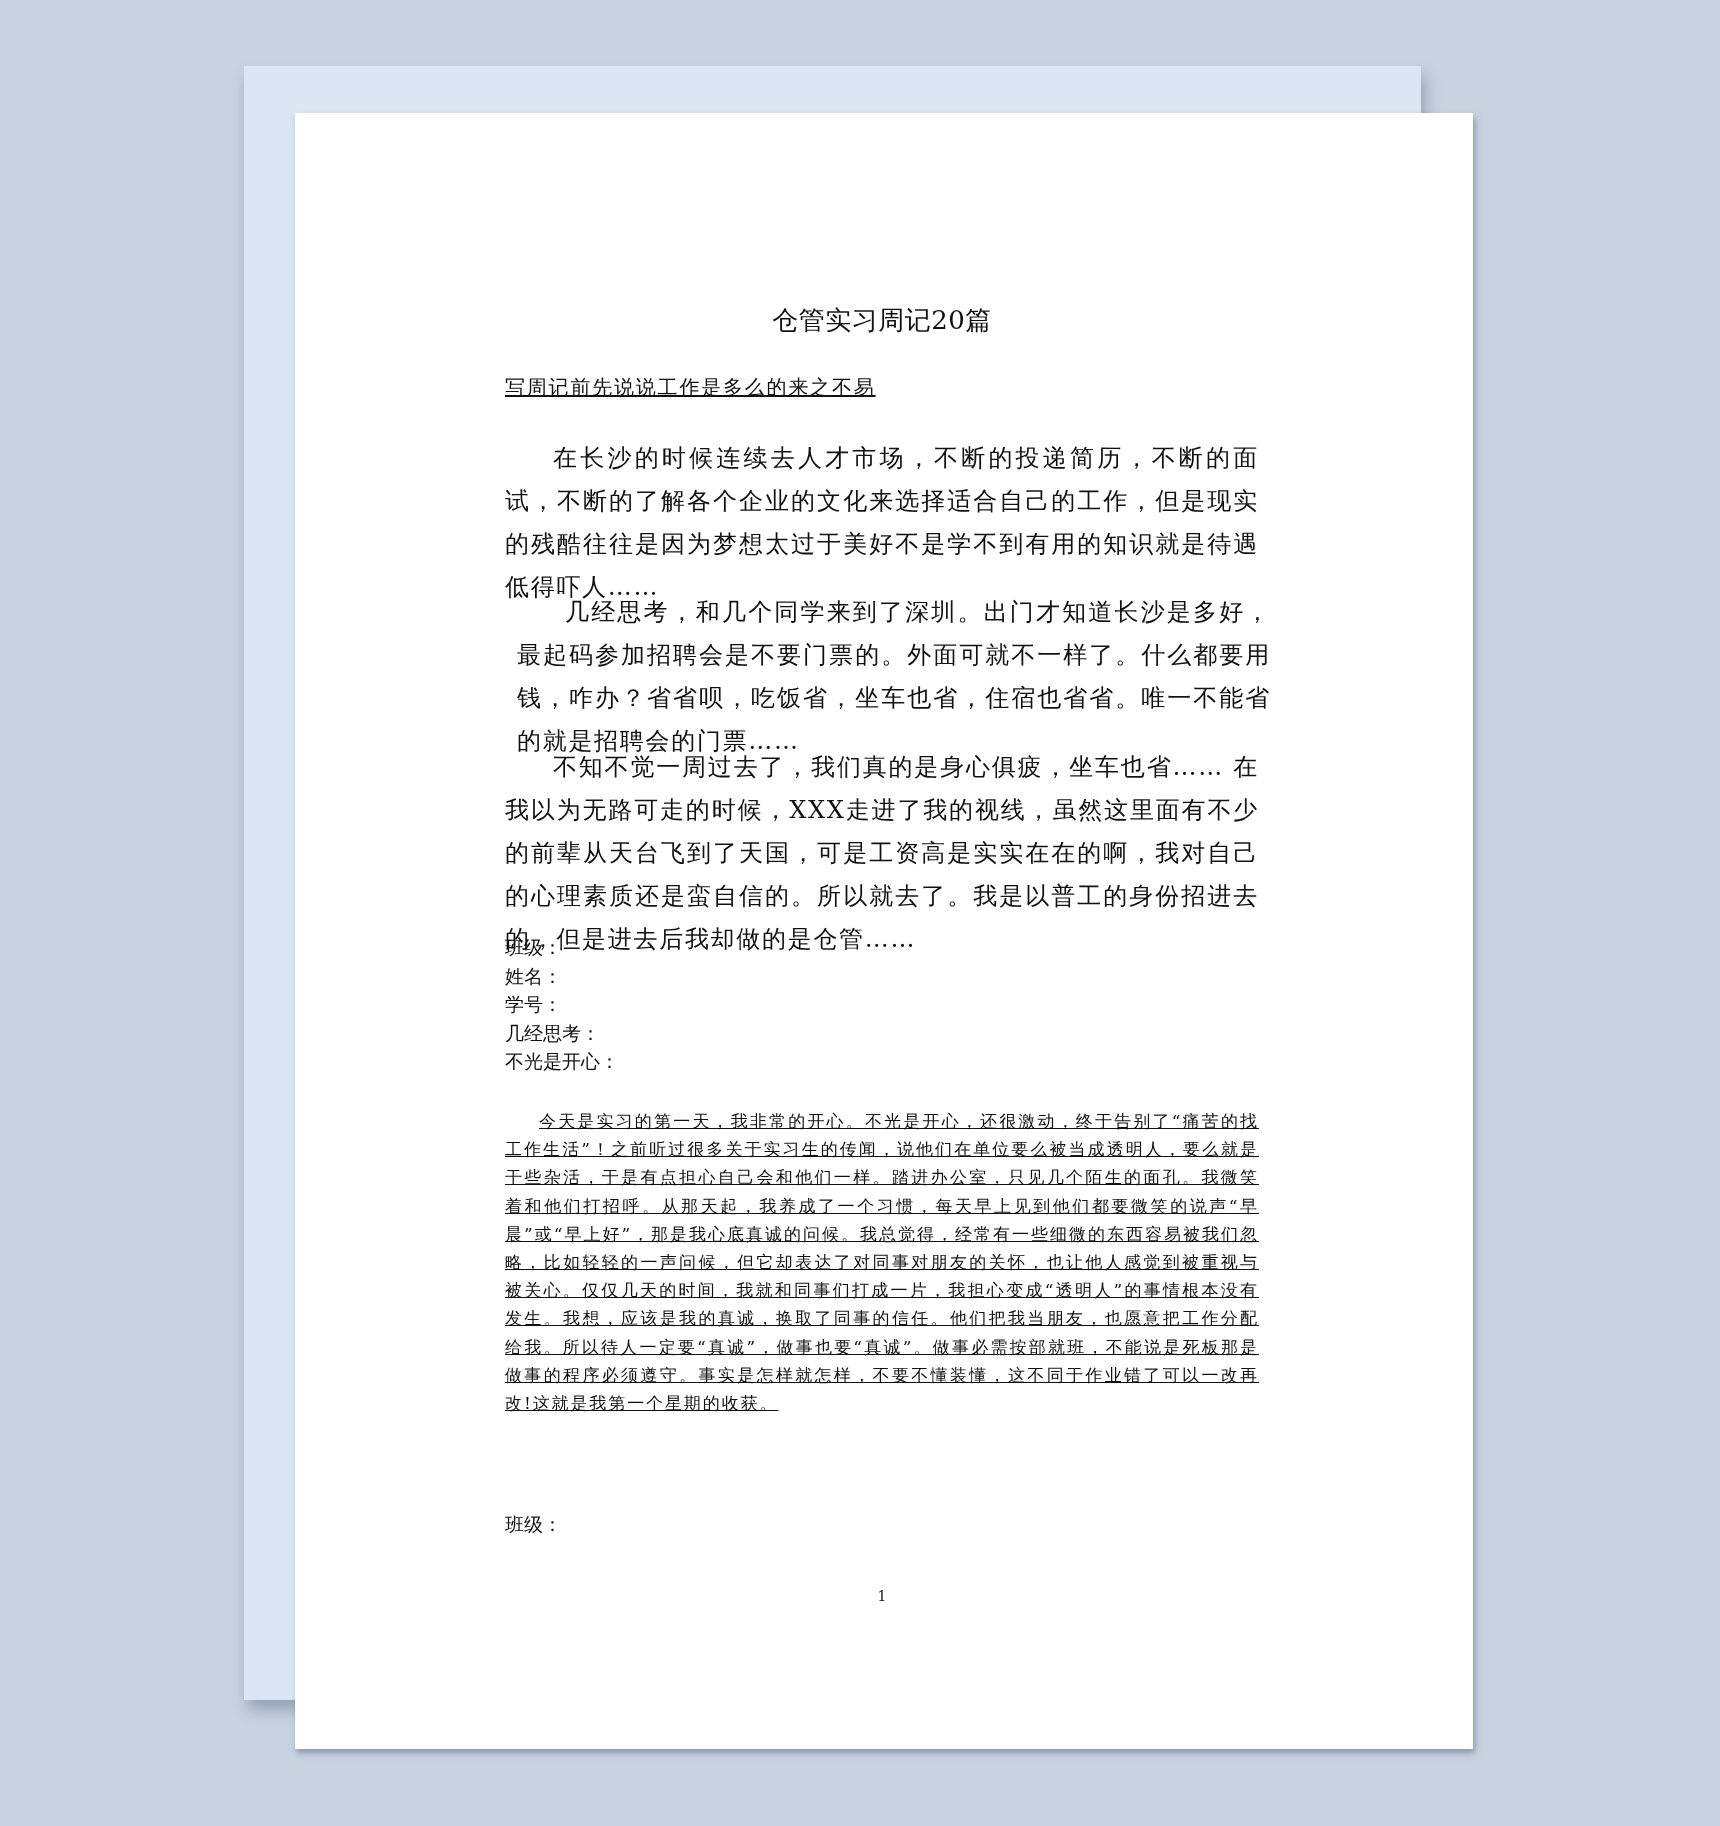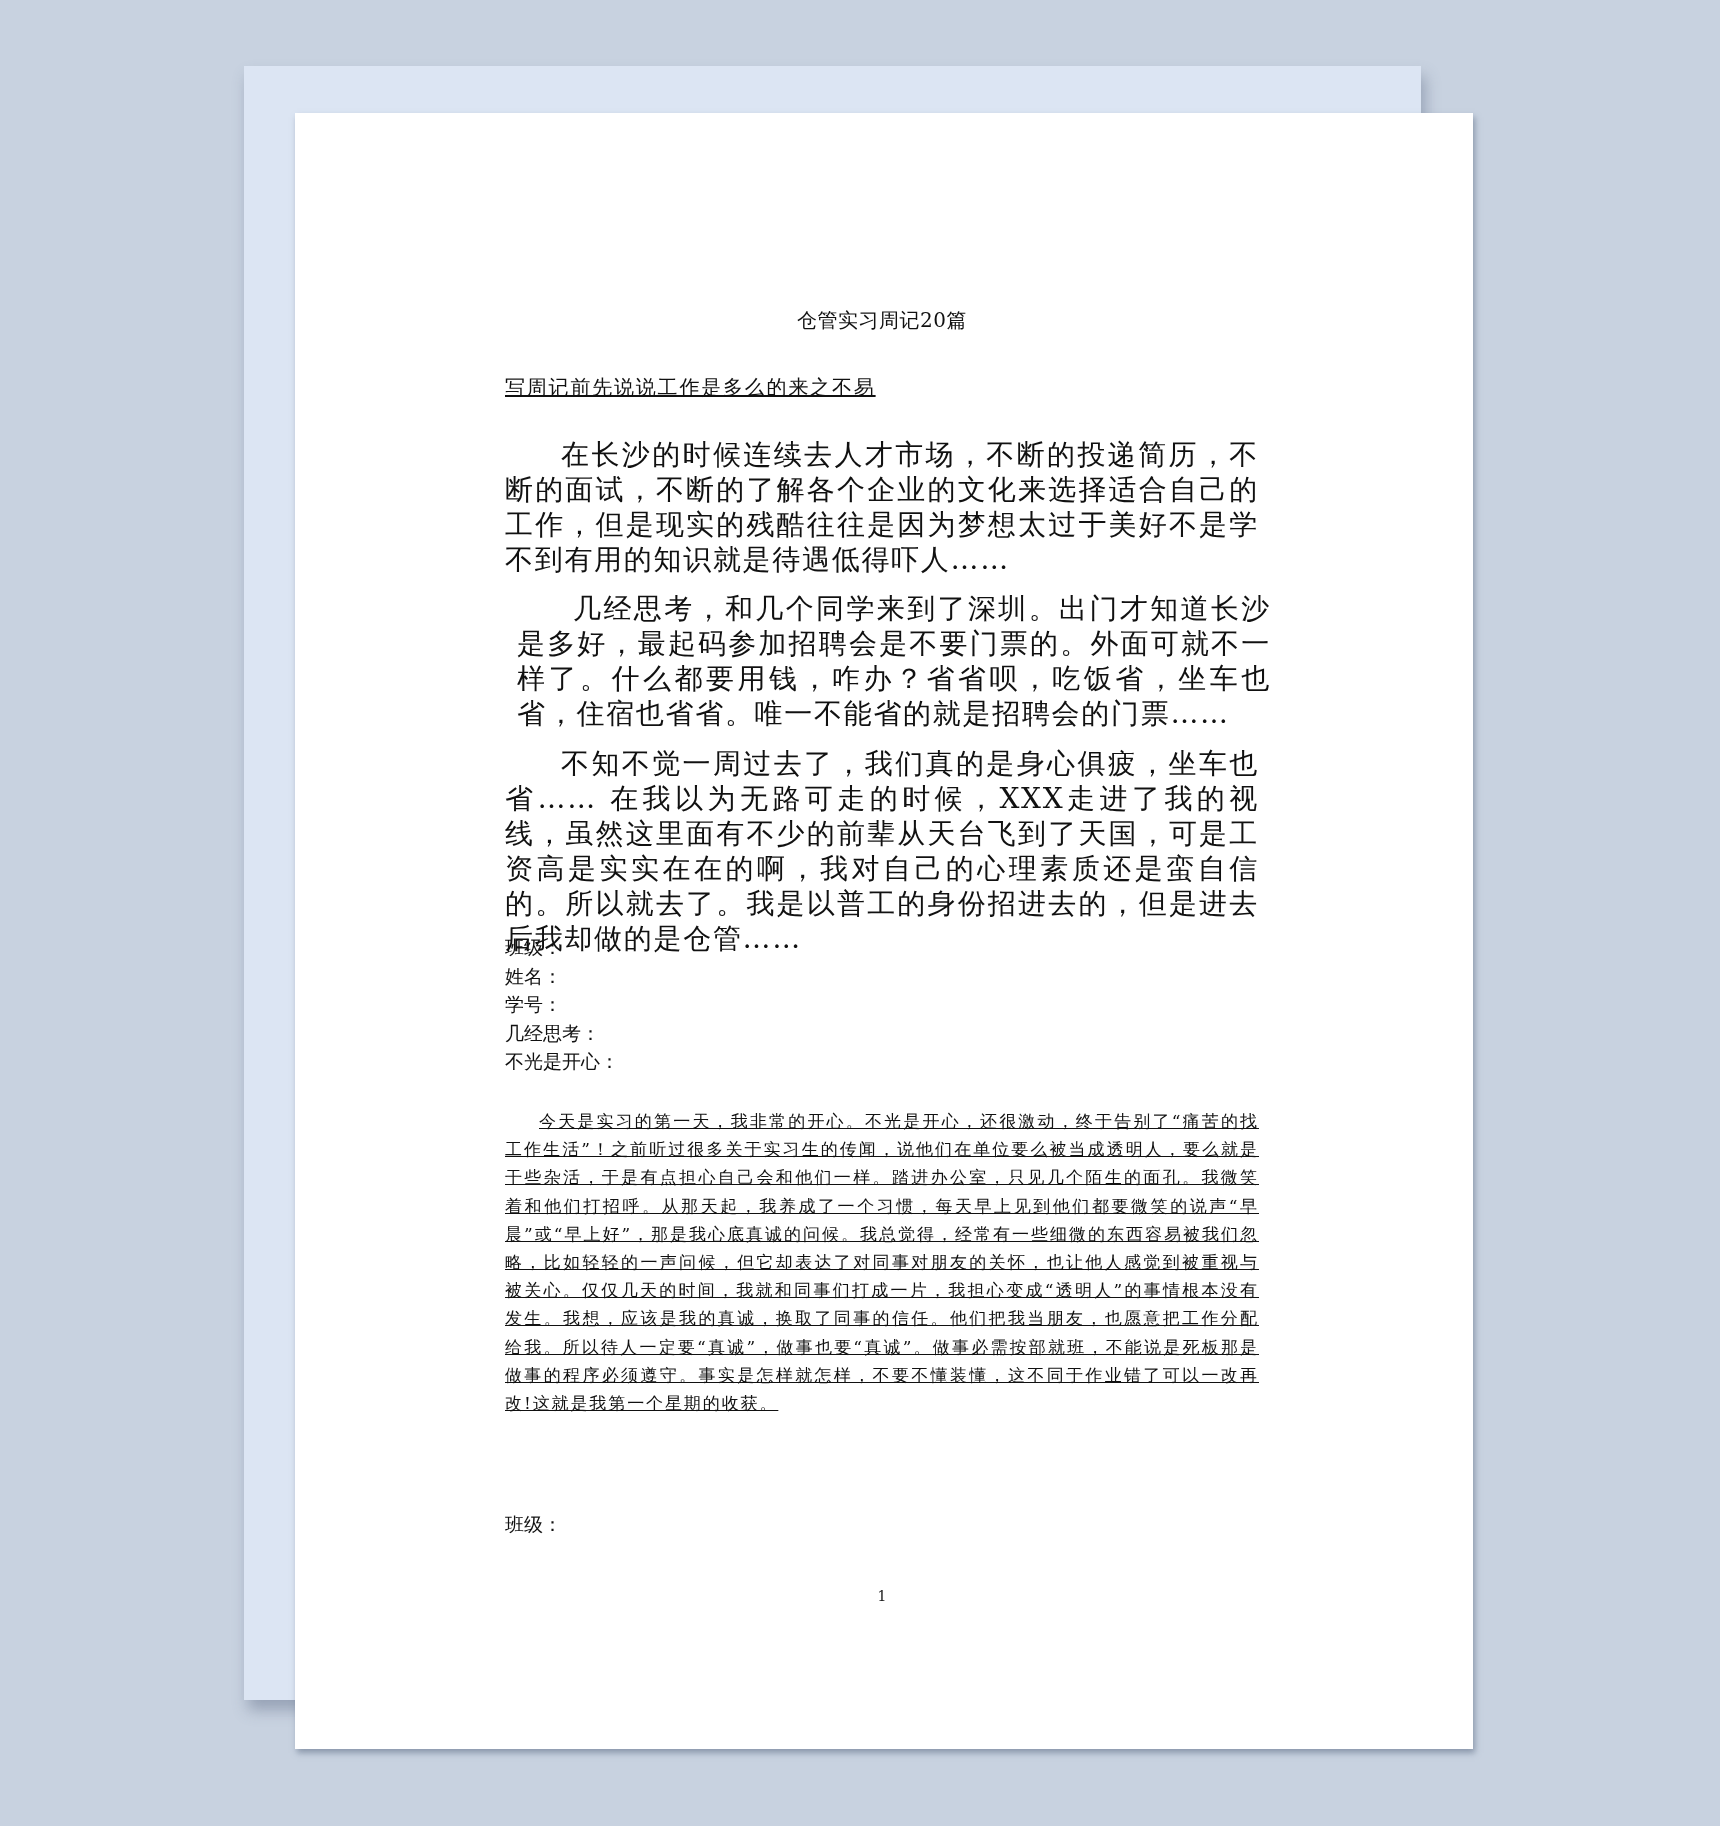--- a/index.html
+++ b/index.html
@@ -38,39 +38,39 @@
     left: 210px;
     top: 0;
     width: 754px;
   }
   .doc-title {
     position: absolute;
     left: 0;
     top: 193px;
     width: 754px;
     text-align: center;
-    font-size: 20px;
+    font-size: 26px;
     line-height: 28px;
     letter-spacing: 0.5px;
   }
   .subtitle {
     position: absolute;
     left: 0;
     top: 260px;
     font-size: 20px;
     line-height: 28px;
     letter-spacing: 1.8px;
     text-decoration: underline;
   }
   .para-large {
     position: absolute;
     left: 0;
     width: 754px;
-    font-size: 28px;
-    line-height: 35px;
+    font-size: 24px;
+    line-height: 43px;
     text-indent: 2em;
     letter-spacing: 1.7px;
     text-align: justify;
   }
   .p1 { top: 324px; }
   .p2 { top: 478px; margin-left: 12px; }
   .p3 { top: 633px; }
   .info-block {
     position: absolute;
     left: 0;

